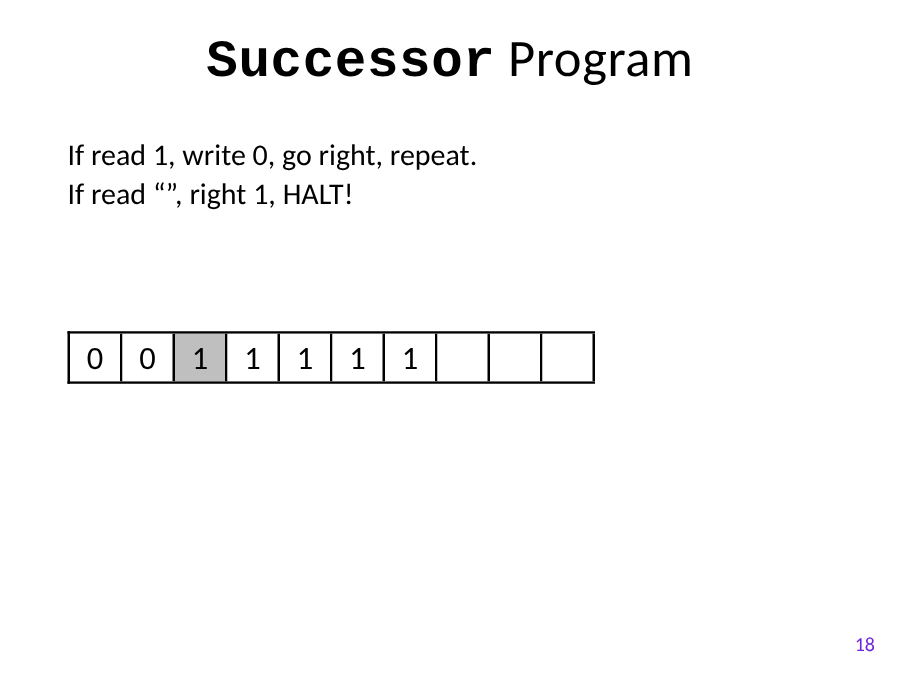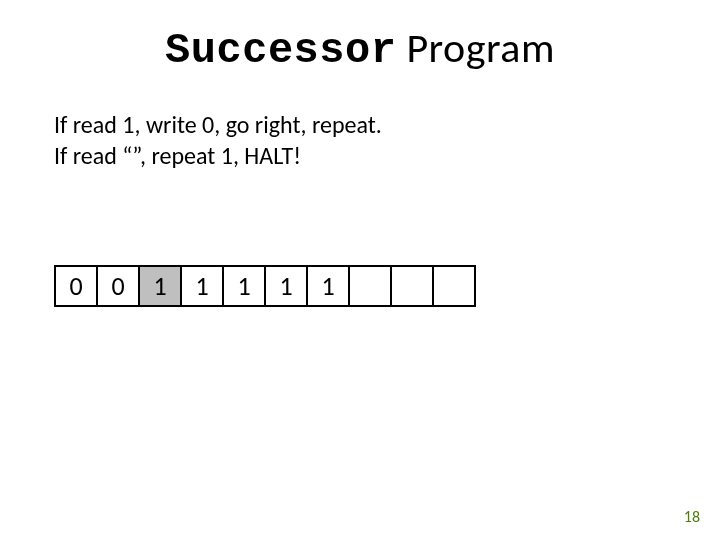--- a/index.html
+++ b/index.html
@@ -64,35 +64,35 @@
     background: #fff;
   }
   .cell.highlight {
     background: #bfbfbf;
   }
   .pagenum {
     position: absolute;
     bottom: 14px;
     right: 20px;
     font-size: 16px;
-    color: #4d7c0f;
+    color: #6d28d9;
   }
 </style>
 </head>
 <body>
 
 <div class="slide">
 
   <div class="title">
     <span class="mono">Successor</span><span class="serif"> Program</span>
   </div>
 
   <div class="rules">
     <div>If read 1, write 0, go right, repeat.</div>
-    <div>If read “”, repeat 1, HALT!</div>
+    <div>If read “”, right 1, HALT!</div>
   </div>
 
   <div class="tape">
 
   <div class="cell">0</div>
       <div class="cell">0</div>
       <div class="cell highlight">1</div>
       <div class="cell">1</div>
       <div class="cell">1</div>
       <div class="cell">1</div>

